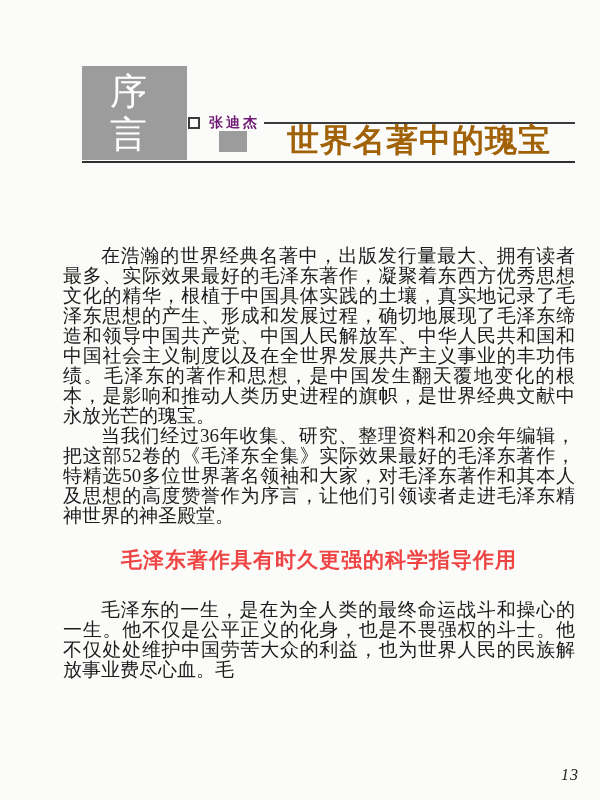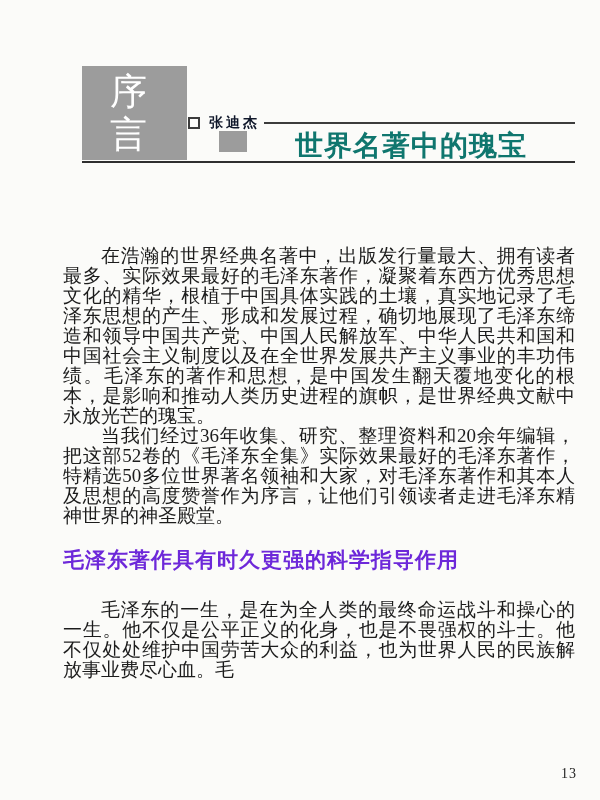--- a/index.html
+++ b/index.html
@@ -21,54 +21,54 @@
   .author-row {
     position:absolute; left:188px; top:112px; width:387px; height:22px;
     display:flex; align-items:center;
   }
   .sq-outline {
     width:12px; height:12px; box-sizing:border-box;
     border:2px solid #3c3c3c; background:#fcfcfb;
     margin-right:9px; flex:0 0 auto;
   }
   .author {
-    font-size:14px; font-weight:bold; letter-spacing:3px; color:#0f172a;
+    font-size:14px; font-weight:bold; letter-spacing:3px; color:#701a75;
     white-space:nowrap;
   }
   .author-rule { flex:1; height:2px; background:#3c3c3c; margin-left:4px; }
   .sq-fill {
     position:absolute; left:219px; top:131px; width:28px; height:21px;
     background:#9c9c9c;
   }
   .chapter-title {
-    position:absolute; left:287px; top:119px; margin:8px;
-    font-size:28px; font-weight:bold; letter-spacing:1px; color:#0f766e;
+    position:absolute; left:287px; top:119px; margin:0;
+    font-size:32px; font-weight:bold; letter-spacing:1px; color:#a16207;
     white-space:nowrap;
   }
   .header-rule {
     position:absolute; left:82px; top:161px; width:493px; height:2px;
     background:#2f2f2f;
   }
   
   .body-text {
     position:absolute; left:63px; top:246px; width:512px; color:#1c1c1c;
   }
   .body-text p {
     margin:0; font-size:19px; line-height:20px;
     text-align:justify; text-indent:2em;
   }
   .section-heading {
-    margin:20px 0 26px; font-size:21px; font-weight:bold; 
-    letter-spacing:1px; color:#6d28d9; text-indent:0;
+    margin:20px 0 26px; font-size:21px; font-weight:bold; text-align:center;
+    letter-spacing:1px; color:#ef4444; text-indent:0;
     font-family:"Liberation Sans","DejaVu Sans",sans-serif;
   }
   
   .page-number {
     position:absolute; left:561px; top:766px;
-    font-size:14px; color:#222222; letter-spacing:1px;
+    font-size:16px; color:#222222; letter-spacing:1px;font-style:italic;
   }
 </style>
 </head>
 <body>
 
 <div class="page">
 
   <div class="seal">
     <span>序</span>
     <span>言</span>

